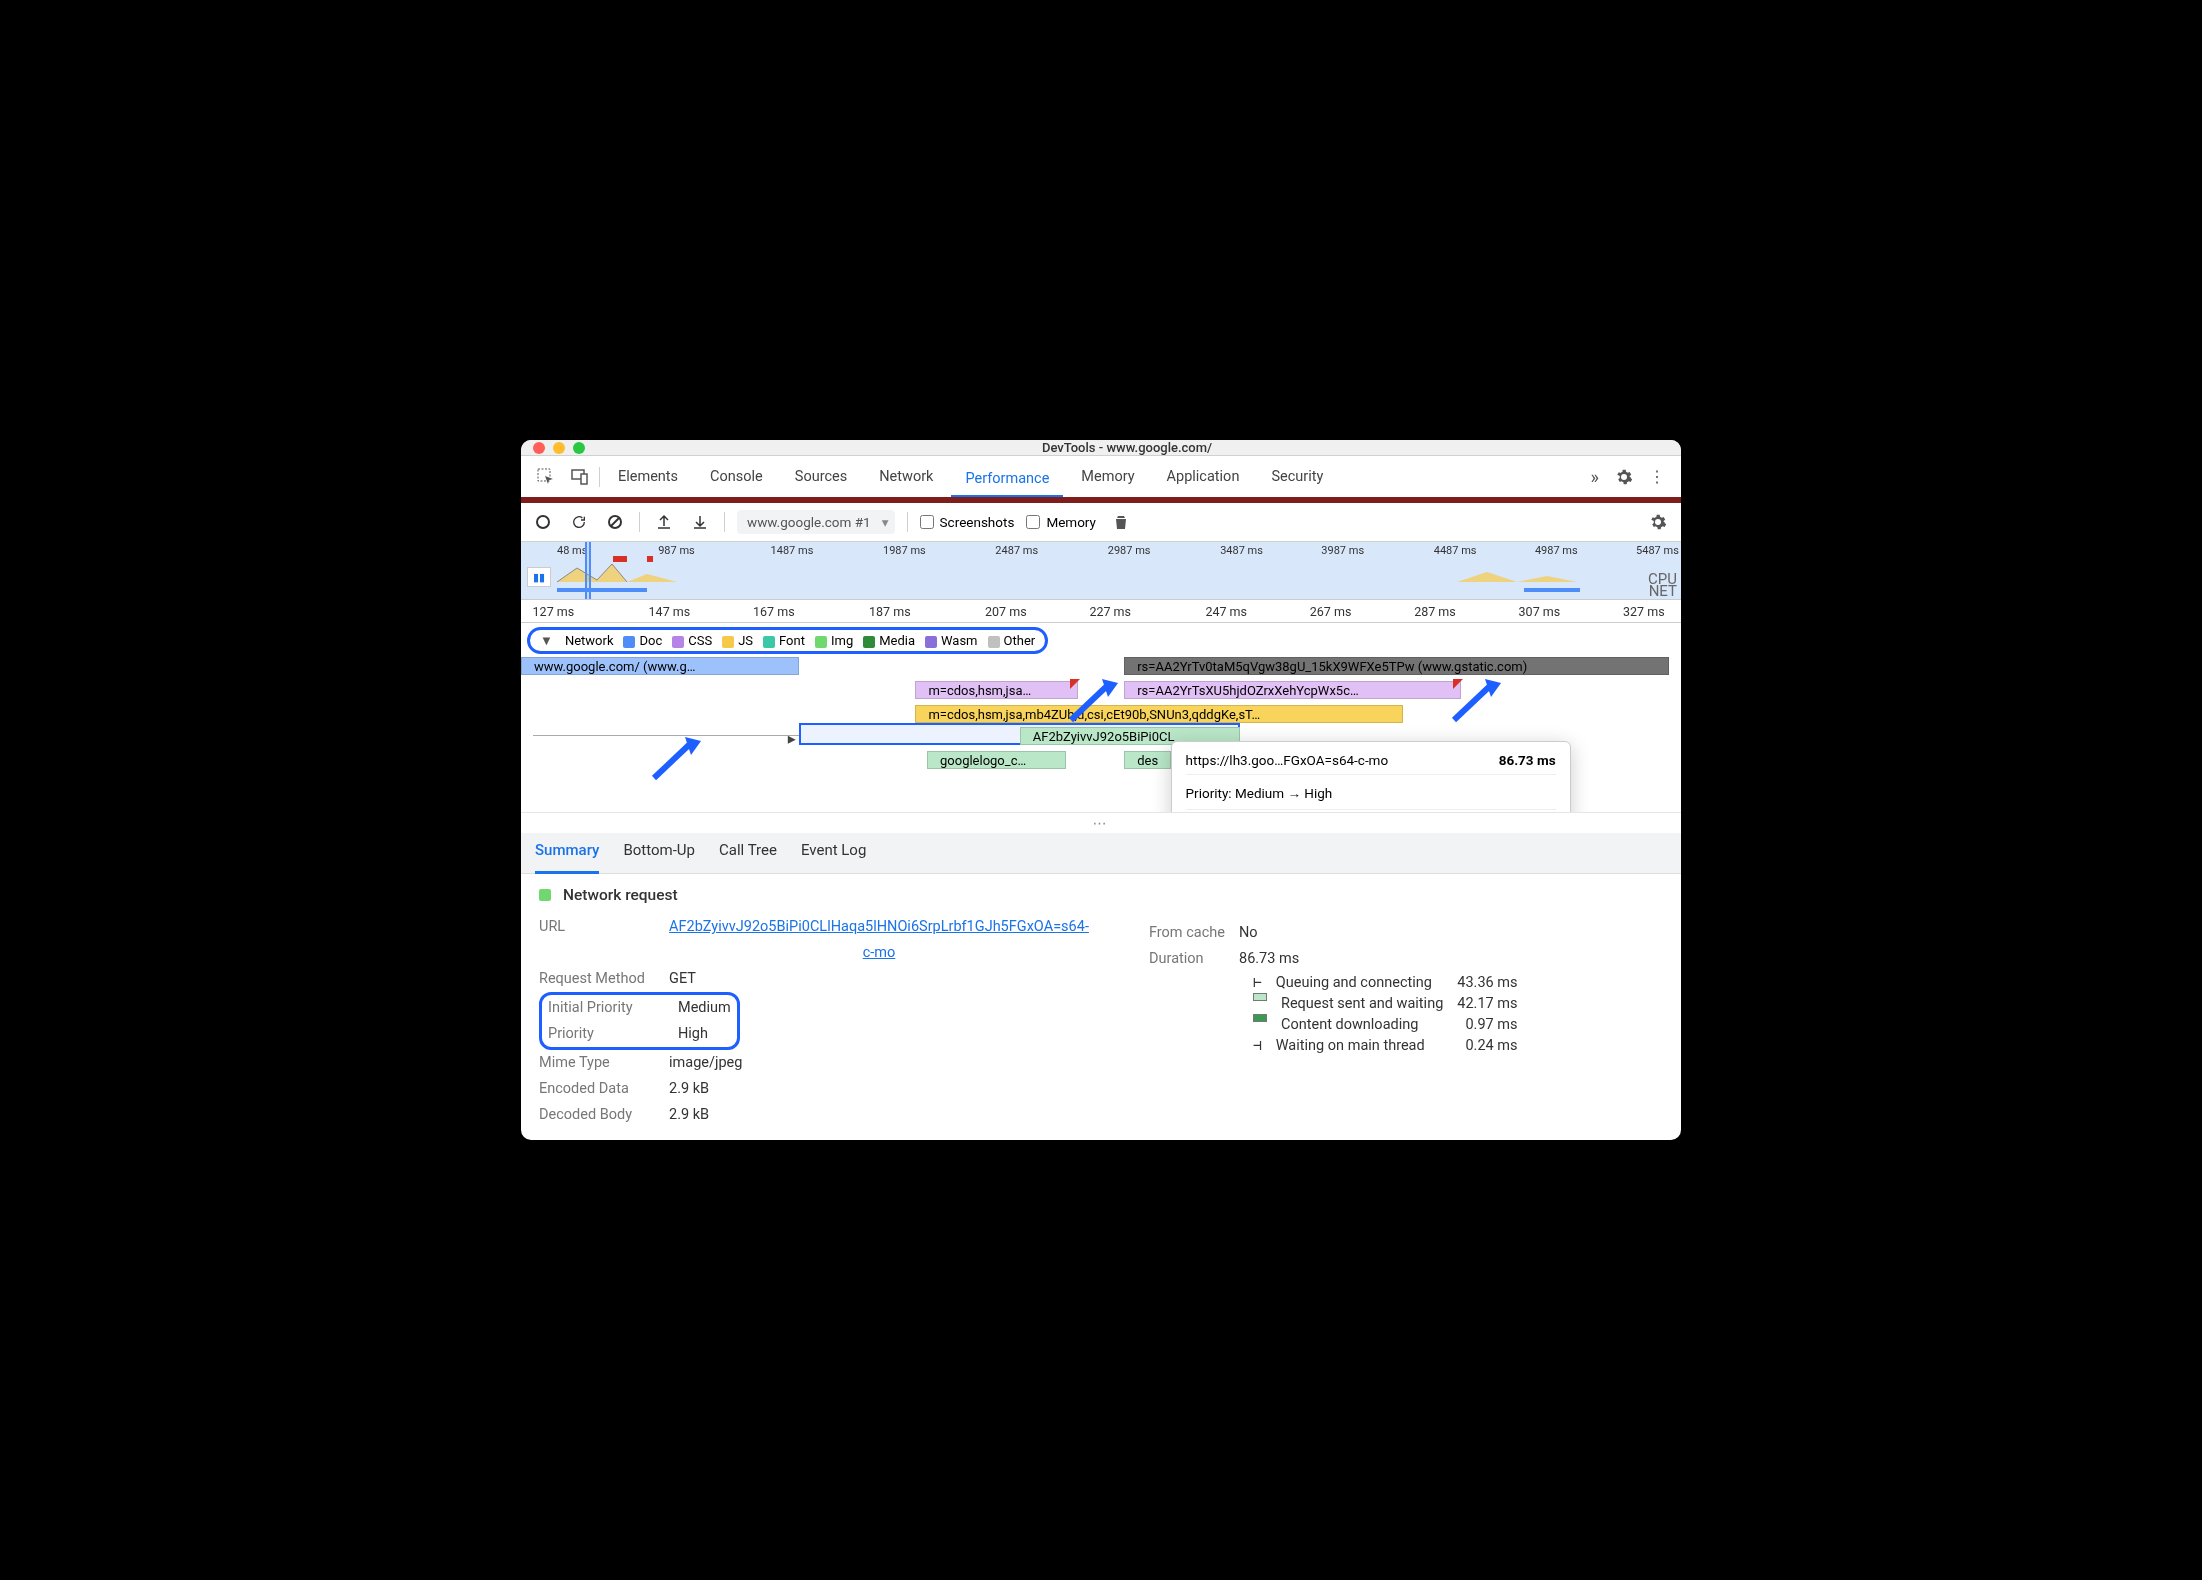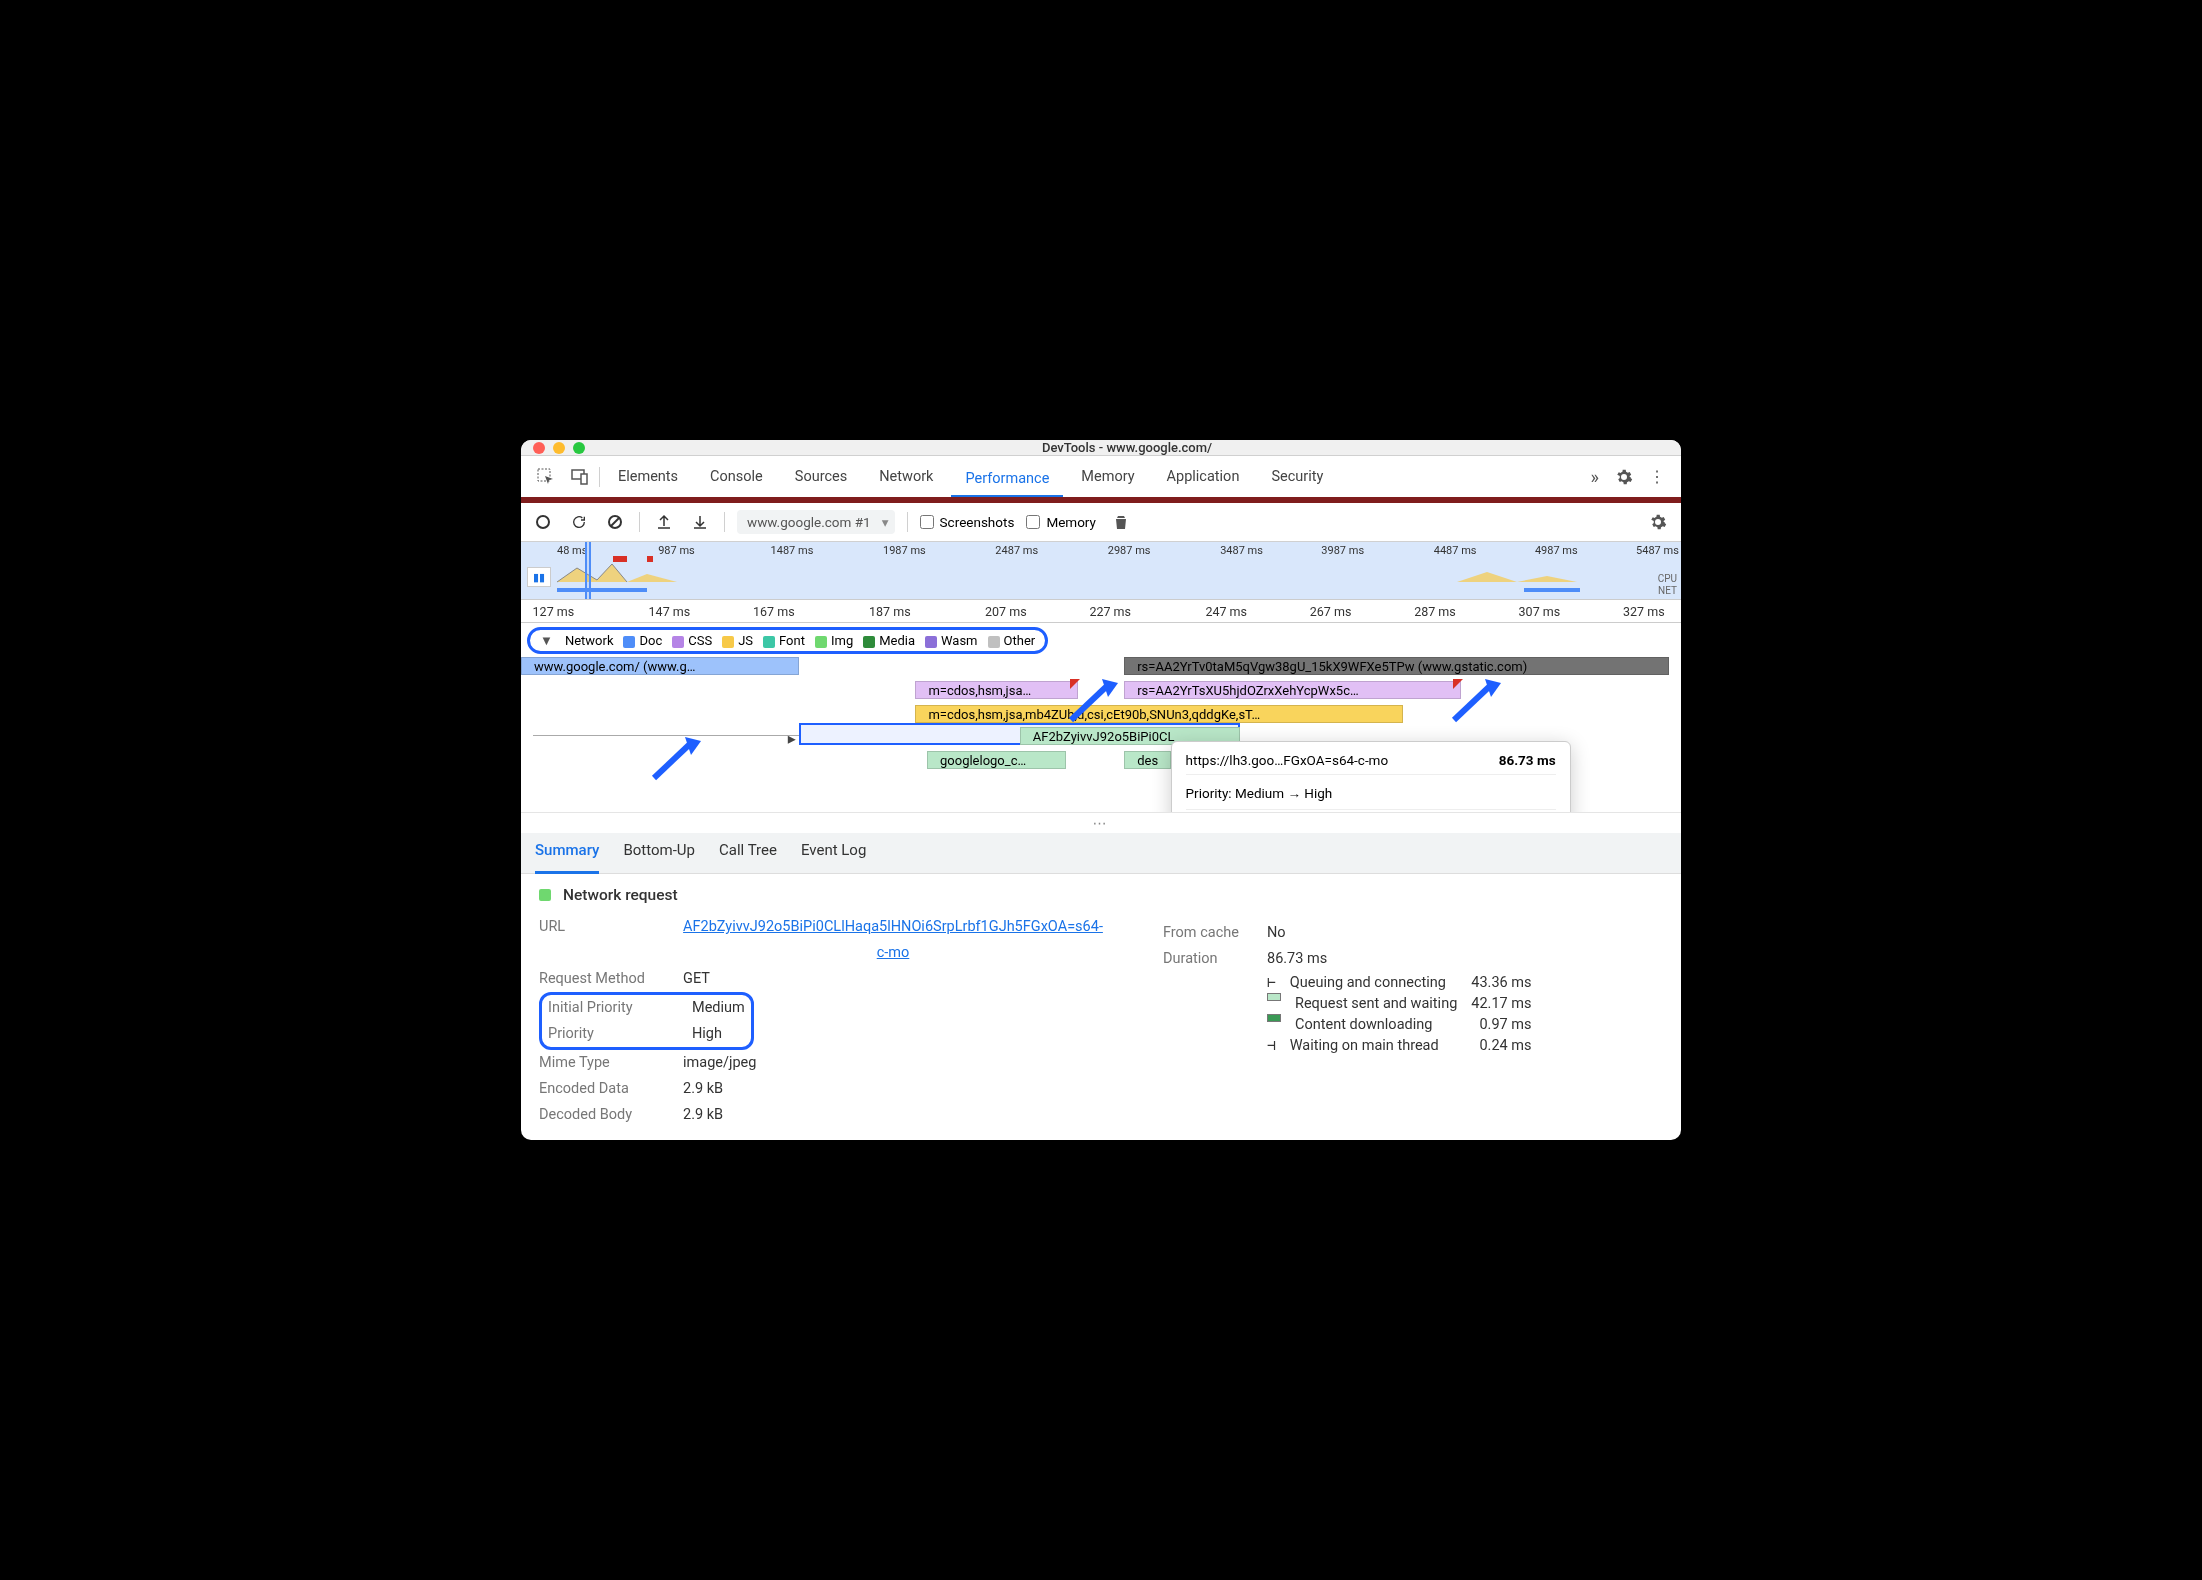--- a/index.html
+++ b/index.html
@@ -19,21 +19,21 @@
 .tbtn{padding:4px;color:#555;cursor:pointer}
 .select{background:#f1f3f4;border-radius:4px;padding:4px 24px 4px 10px;color:#555;position:relative}
 .select::after{content:"▾";position:absolute;right:6px;color:#888}
 .cb{display:flex;align-items:center;gap:6px}
 .cb input{width:14px;height:14px}
 .sep{width:1px;height:20px;background:#d0d0d0}
 .overview{background:#d9e7fb;height:58px;display:flex;position:relative;border-bottom:1px solid #ccc}
 .ov-play{background:#fff;border:1px solid #ccc;width:24px;height:20px;display:flex;align-items:center;justify-content:center;color:#1a73e8;margin:25px 6px 0 0;font-size:11px}
 .ov-ticks{position:relative;flex:1;height:100%;font-size:11px;color:#333}
 .ov-ticks span{position:absolute;top:2px}
-.ov-labels{position:absolute;right:4px;font-size:10px;color:#666;bottom:2px;text-align:right}
+.ov-labels{position:absolute;right:4px;font-size:15px;color:#666;bottom:2px;text-align:right}
 .ov-labels div{line-height:12px}
 .ruler{display:flex;padding:4px 0;font-size:12.5px;color:#333;position:relative;height:22px}
 .ruler span{position:absolute}
 .waterfall{position:relative;height:190px;border-top:1px solid #ccc;overflow:hidden}
 .legend{position:absolute;top:4px;left:6px;background:#fff;border:3px solid #1e5fff;border-radius:14px;padding:3px 10px;display:flex;align-items:center;gap:10px;font-size:13px;z-index:5}
 .legend .tri{color:#555;margin-right:2px}
 .swatch{width:12px;height:12px;border-radius:2px;display:inline-block;margin-right:4px;vertical-align:middle}
 .doc{background:#4e8df8}.css{background:#b584e6}.js{background:#f7c948}.font{background:#3cc7a6}.img{background:#6fd86f}.media{background:#2e8b3a}.wasm{background:#8b6fd8}.other{background:#c0c0c0}
 .wf-row{position:absolute;height:22px;font-size:13px;display:flex;align-items:center}
 .wf-bar{height:18px;padding:0 12px;white-space:nowrap;overflow:hidden;text-overflow:ellipsis;display:flex;align-items:center;border:1px solid rgba(0,0,0,.15)}
@@ -42,21 +42,21 @@
 .arrow{position:absolute;z-index:6}
 .tooltip{position:absolute;background:#fff;border:1px solid #ccc;border-radius:6px;box-shadow:0 4px 20px rgba(0,0,0,.2);padding:10px 14px;font-size:13.5px;z-index:10;min-width:400px}
 .tooltip .thead{display:flex;justify-content:space-between;padding-bottom:6px;border-bottom:1px solid #eee;margin-bottom:6px}
 .tick-bar{width:14px;height:8px;border:1px solid #777;display:inline-block}
 .frames-row{padding:6px 12px;font-size:14px;border-top:1px solid #ddd;background:#fff}
 .subtabs{display:flex;gap:24px;padding:8px 14px;border-bottom:1px solid #ddd;background:#f1f3f4}
 .subtab{font-size:15px;color:#333;cursor:pointer;padding-bottom:6px}
 .subtab.active{color:#1a73e8;border-bottom:3px solid #1a73e8;margin-bottom:-9px;font-weight:500}
 .summary{padding:12px 18px;display:flex;gap:60px;font-size:14.5px;color:#333;position:relative}
 .summary h3{font-size:15.5px;font-weight:500;display:flex;align-items:center;gap:8px;margin-bottom:10px}
-.summary .field{display:flex;gap:14px;line-height:26px}
+.summary .field{display:flex;line-height:26px}
 .summary .flabel{color:#777;min-width:130px}
 .summary a{color:#1a73e8;text-decoration:underline}
 .prio-box{border:3px solid #1e5fff;border-radius:12px;padding:0 6px;display:inline-block}
 .summary .right .timing{line-height:21px;display:flex;gap:14px}
 svg{display:block}
 .dots-row{text-align:center;color:#888;font-size:14px;padding:2px 0;letter-spacing:3px;border-top:1px solid #e5e5e5}
 </style>
 </head>
 <body>
 

